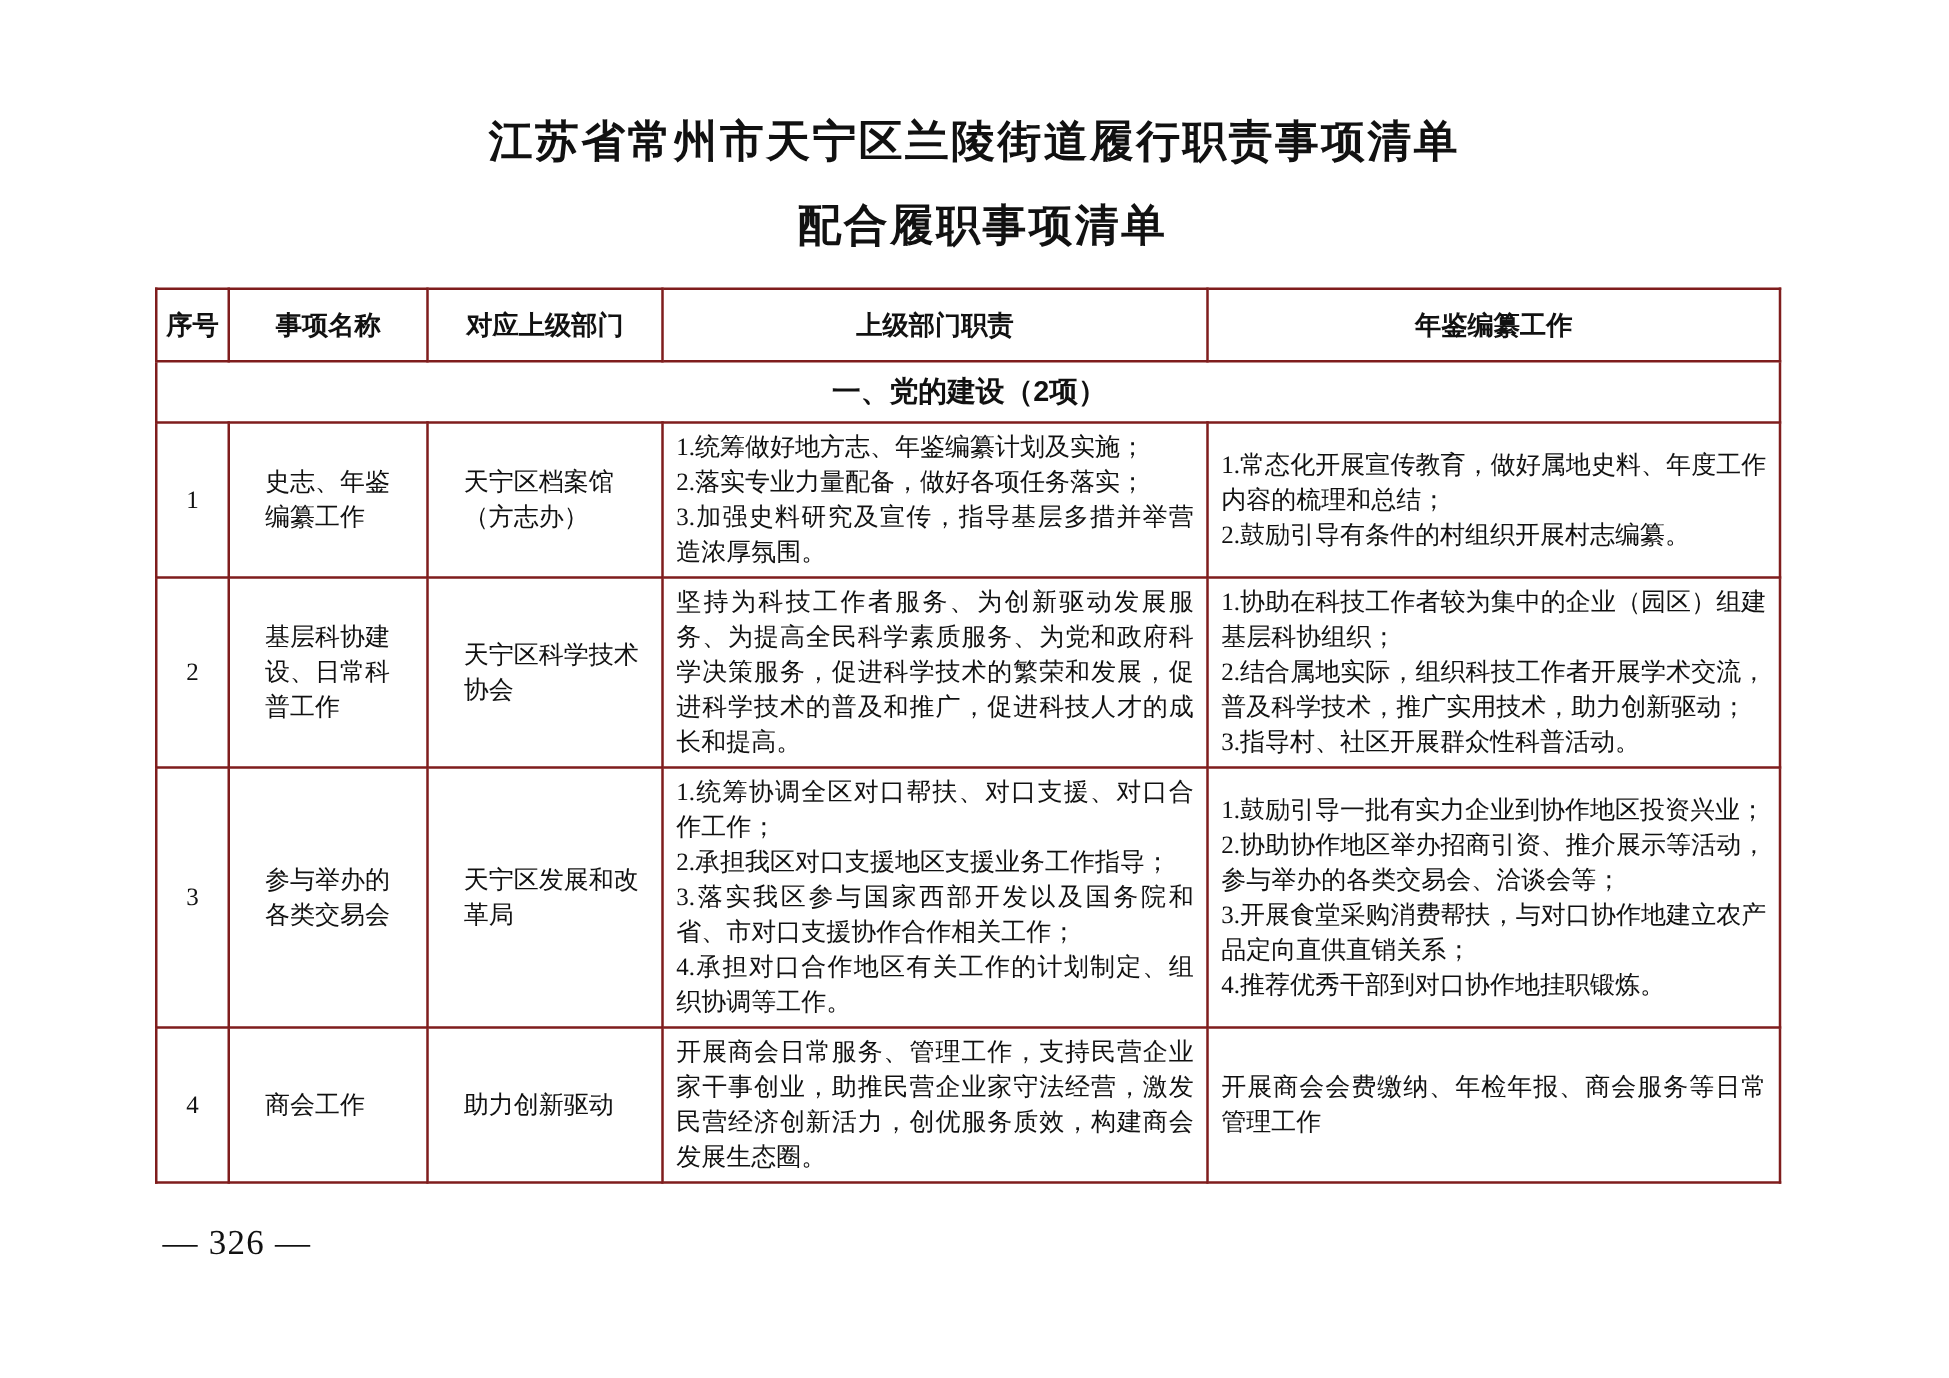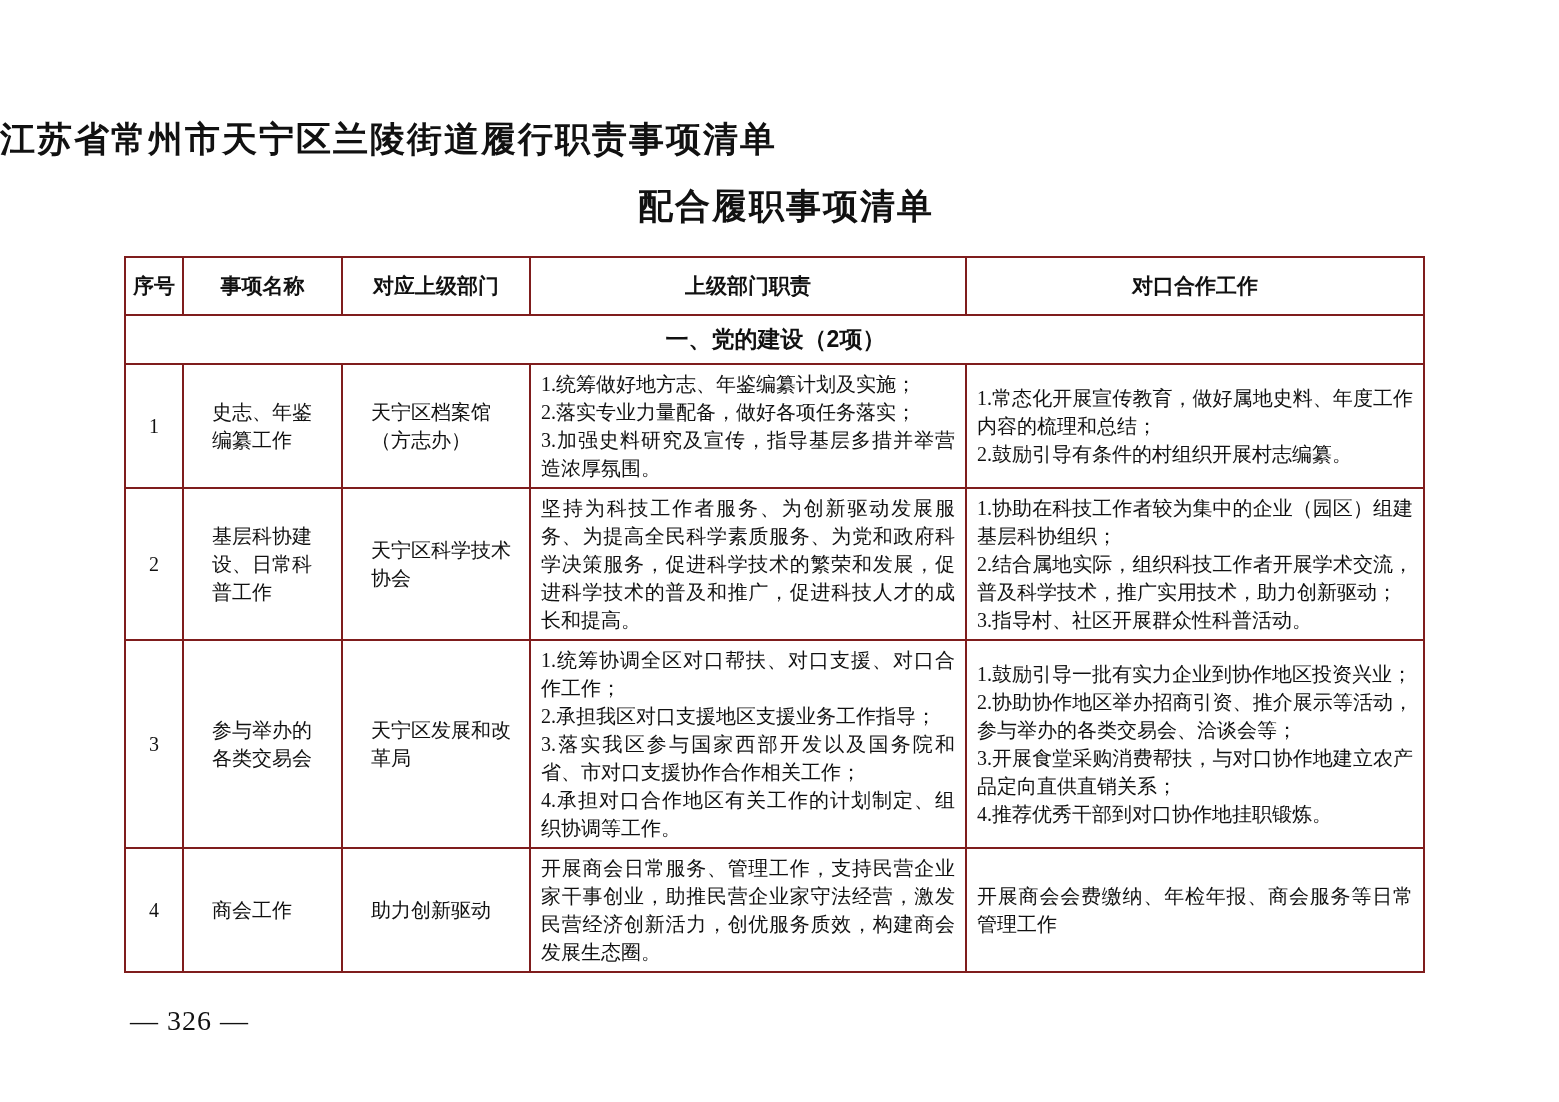--- a/index.html
+++ b/index.html
@@ -9,22 +9,22 @@
     font-family: "Liberation Serif", "DejaVu Serif", serif;
     color: #111111;
   }
   .page {
     position: relative;
     width: 1559px; height: 1102px;
     background: #ffffff;
     overflow: hidden;
   }
   .doc-title {
-    margin-top: 116px;
-    text-align: left;
+    margin-top: 90px;
+    text-align: center;
     font-size: 35px;
     font-weight: 700;
     letter-spacing: 2px;
     font-family: "Liberation Serif", "DejaVu Serif", serif;
   }
   .doc-subtitle {
     margin-top: 20px;
     text-align: center;
     font-size: 35px;
     font-weight: 700;
@@ -98,21 +98,21 @@
       <col style="width:188px">
       <col style="width:436px">
       <col style="width:458px">
     </colgroup>
     <thead>
       <tr>
         <th>序号</th>
         <th>事项名称</th>
         <th>对应上级部门</th>
         <th>上级部门职责</th>
-        <th>对口合作工作</th>
+        <th>年鉴编纂工作</th>
       </tr>
     </thead>
     <tbody>
   <tr class="section-row">
     <td colspan="5">一、党的建设（2项）</td>
   </tr>
 
   <tr class="data-row">
     <td class="c-no">1</td>
     <td class="c-name">史志、年鉴编纂工作</td>

